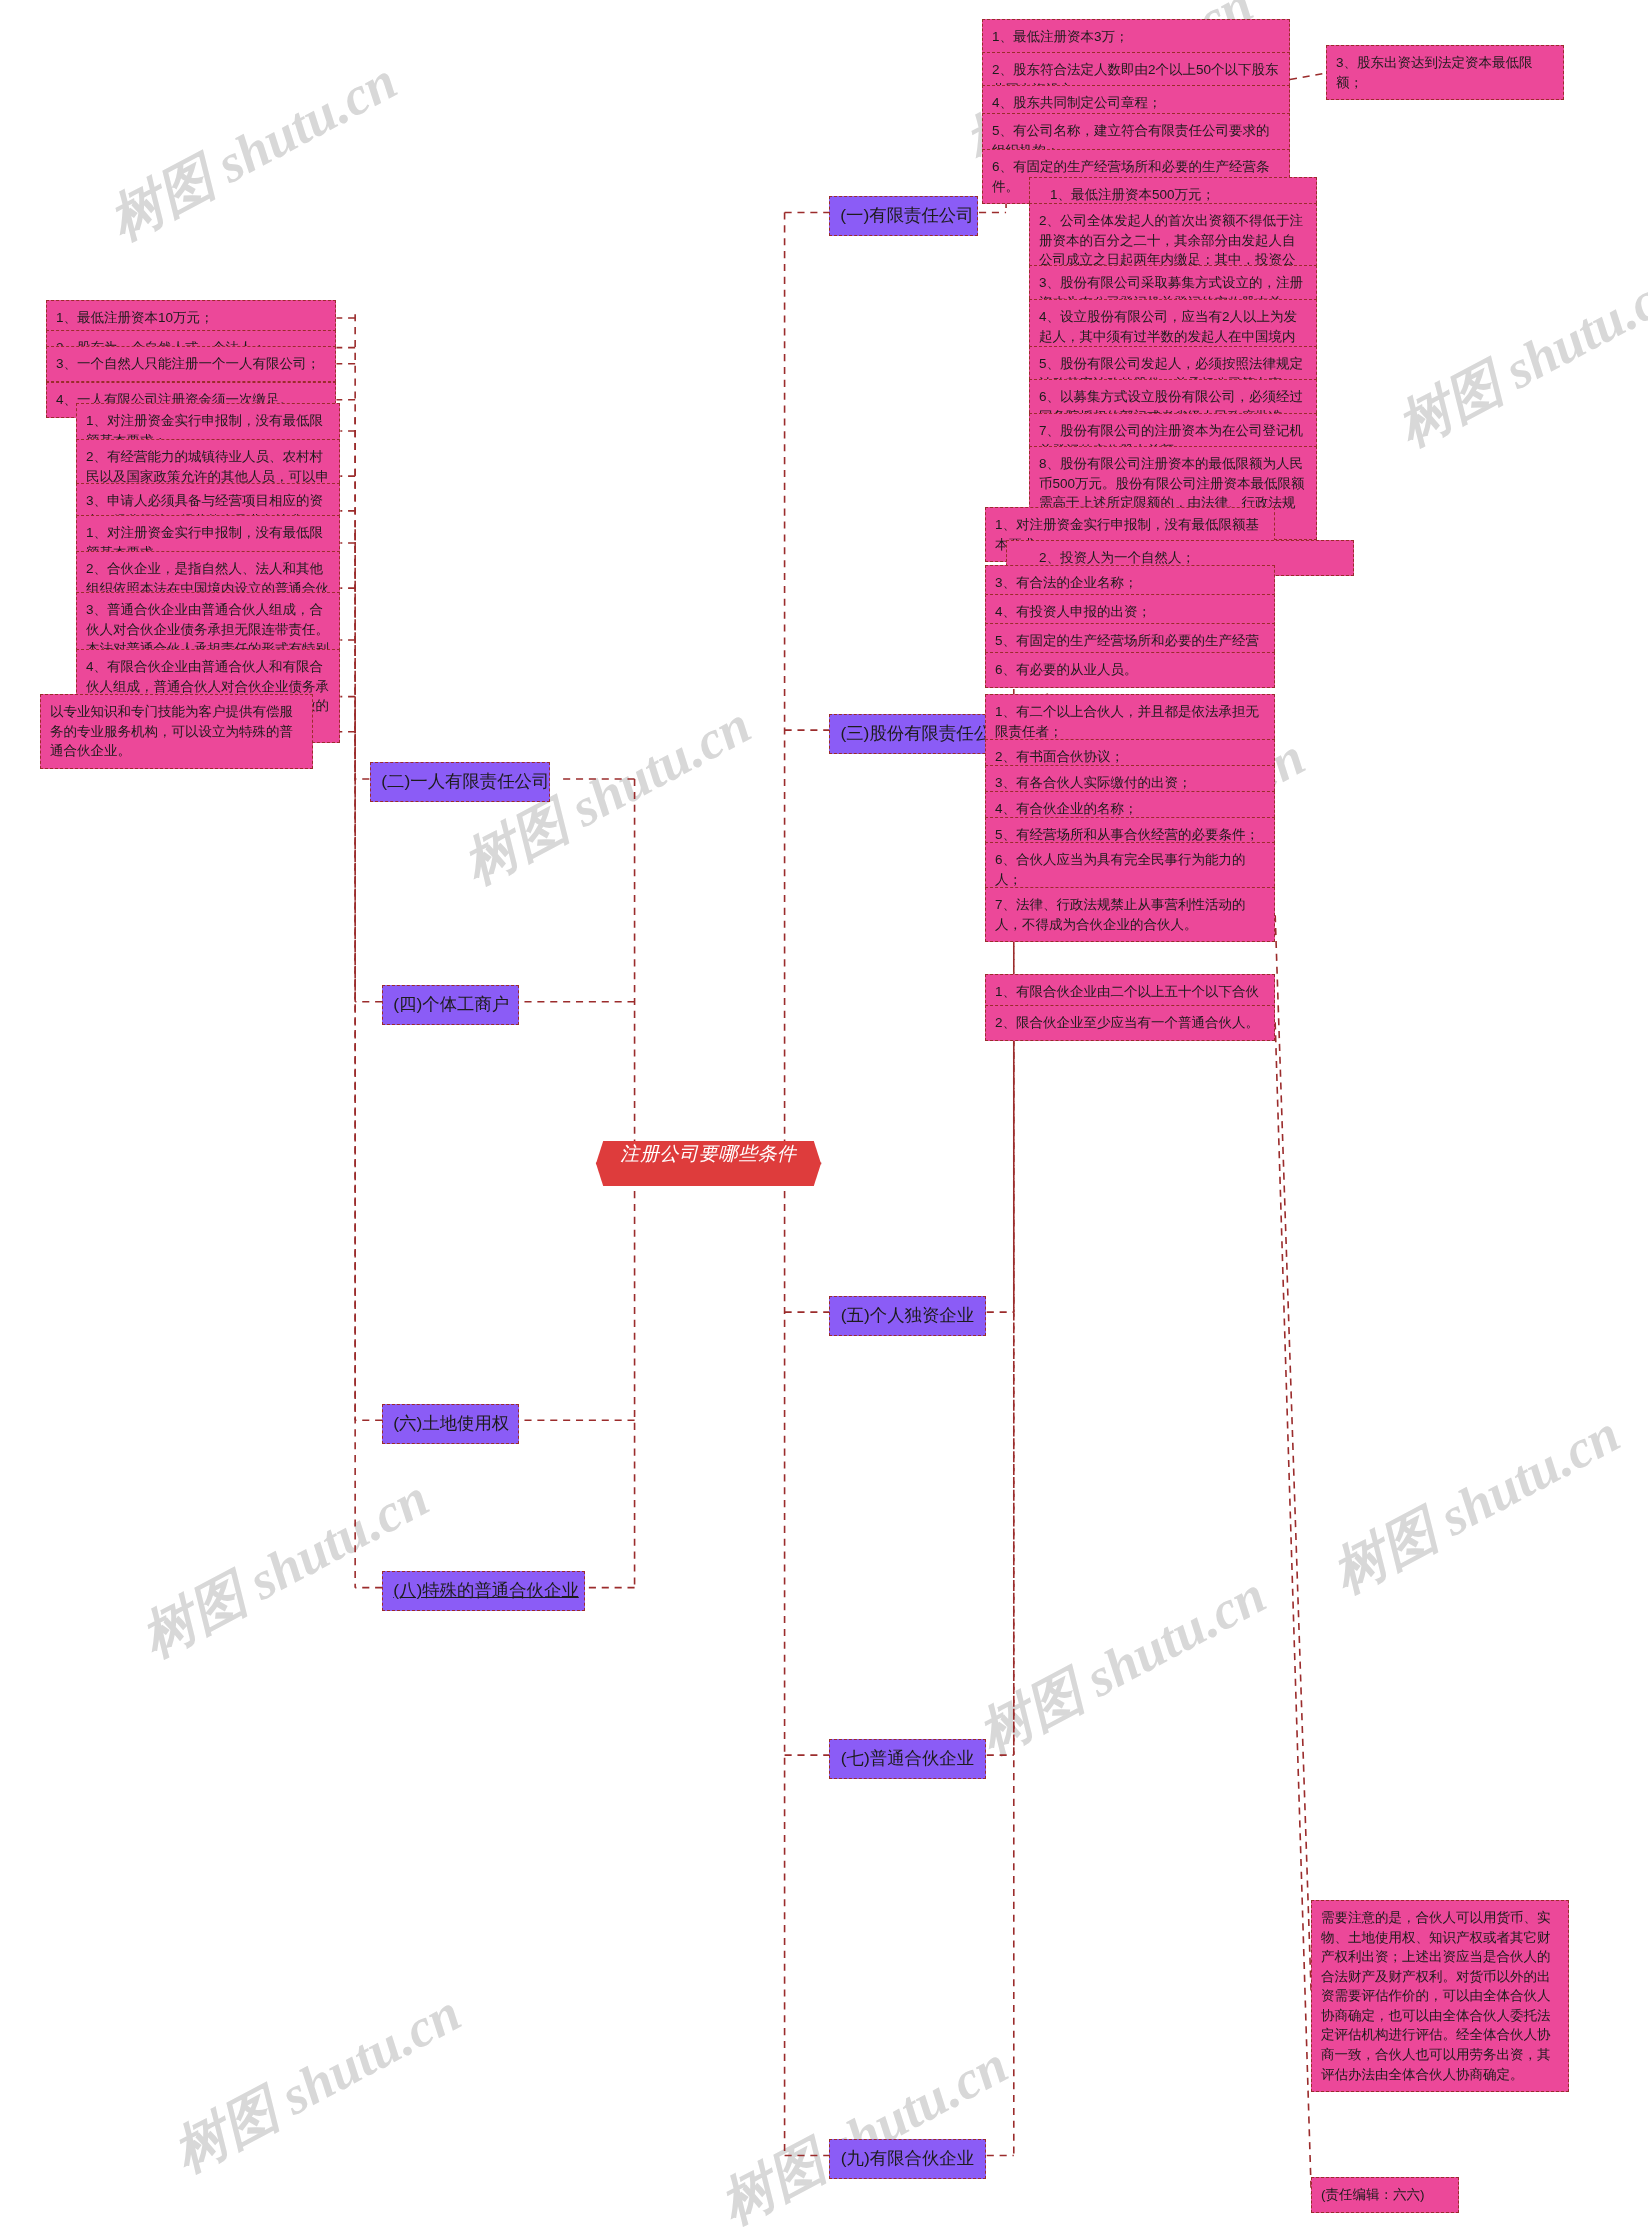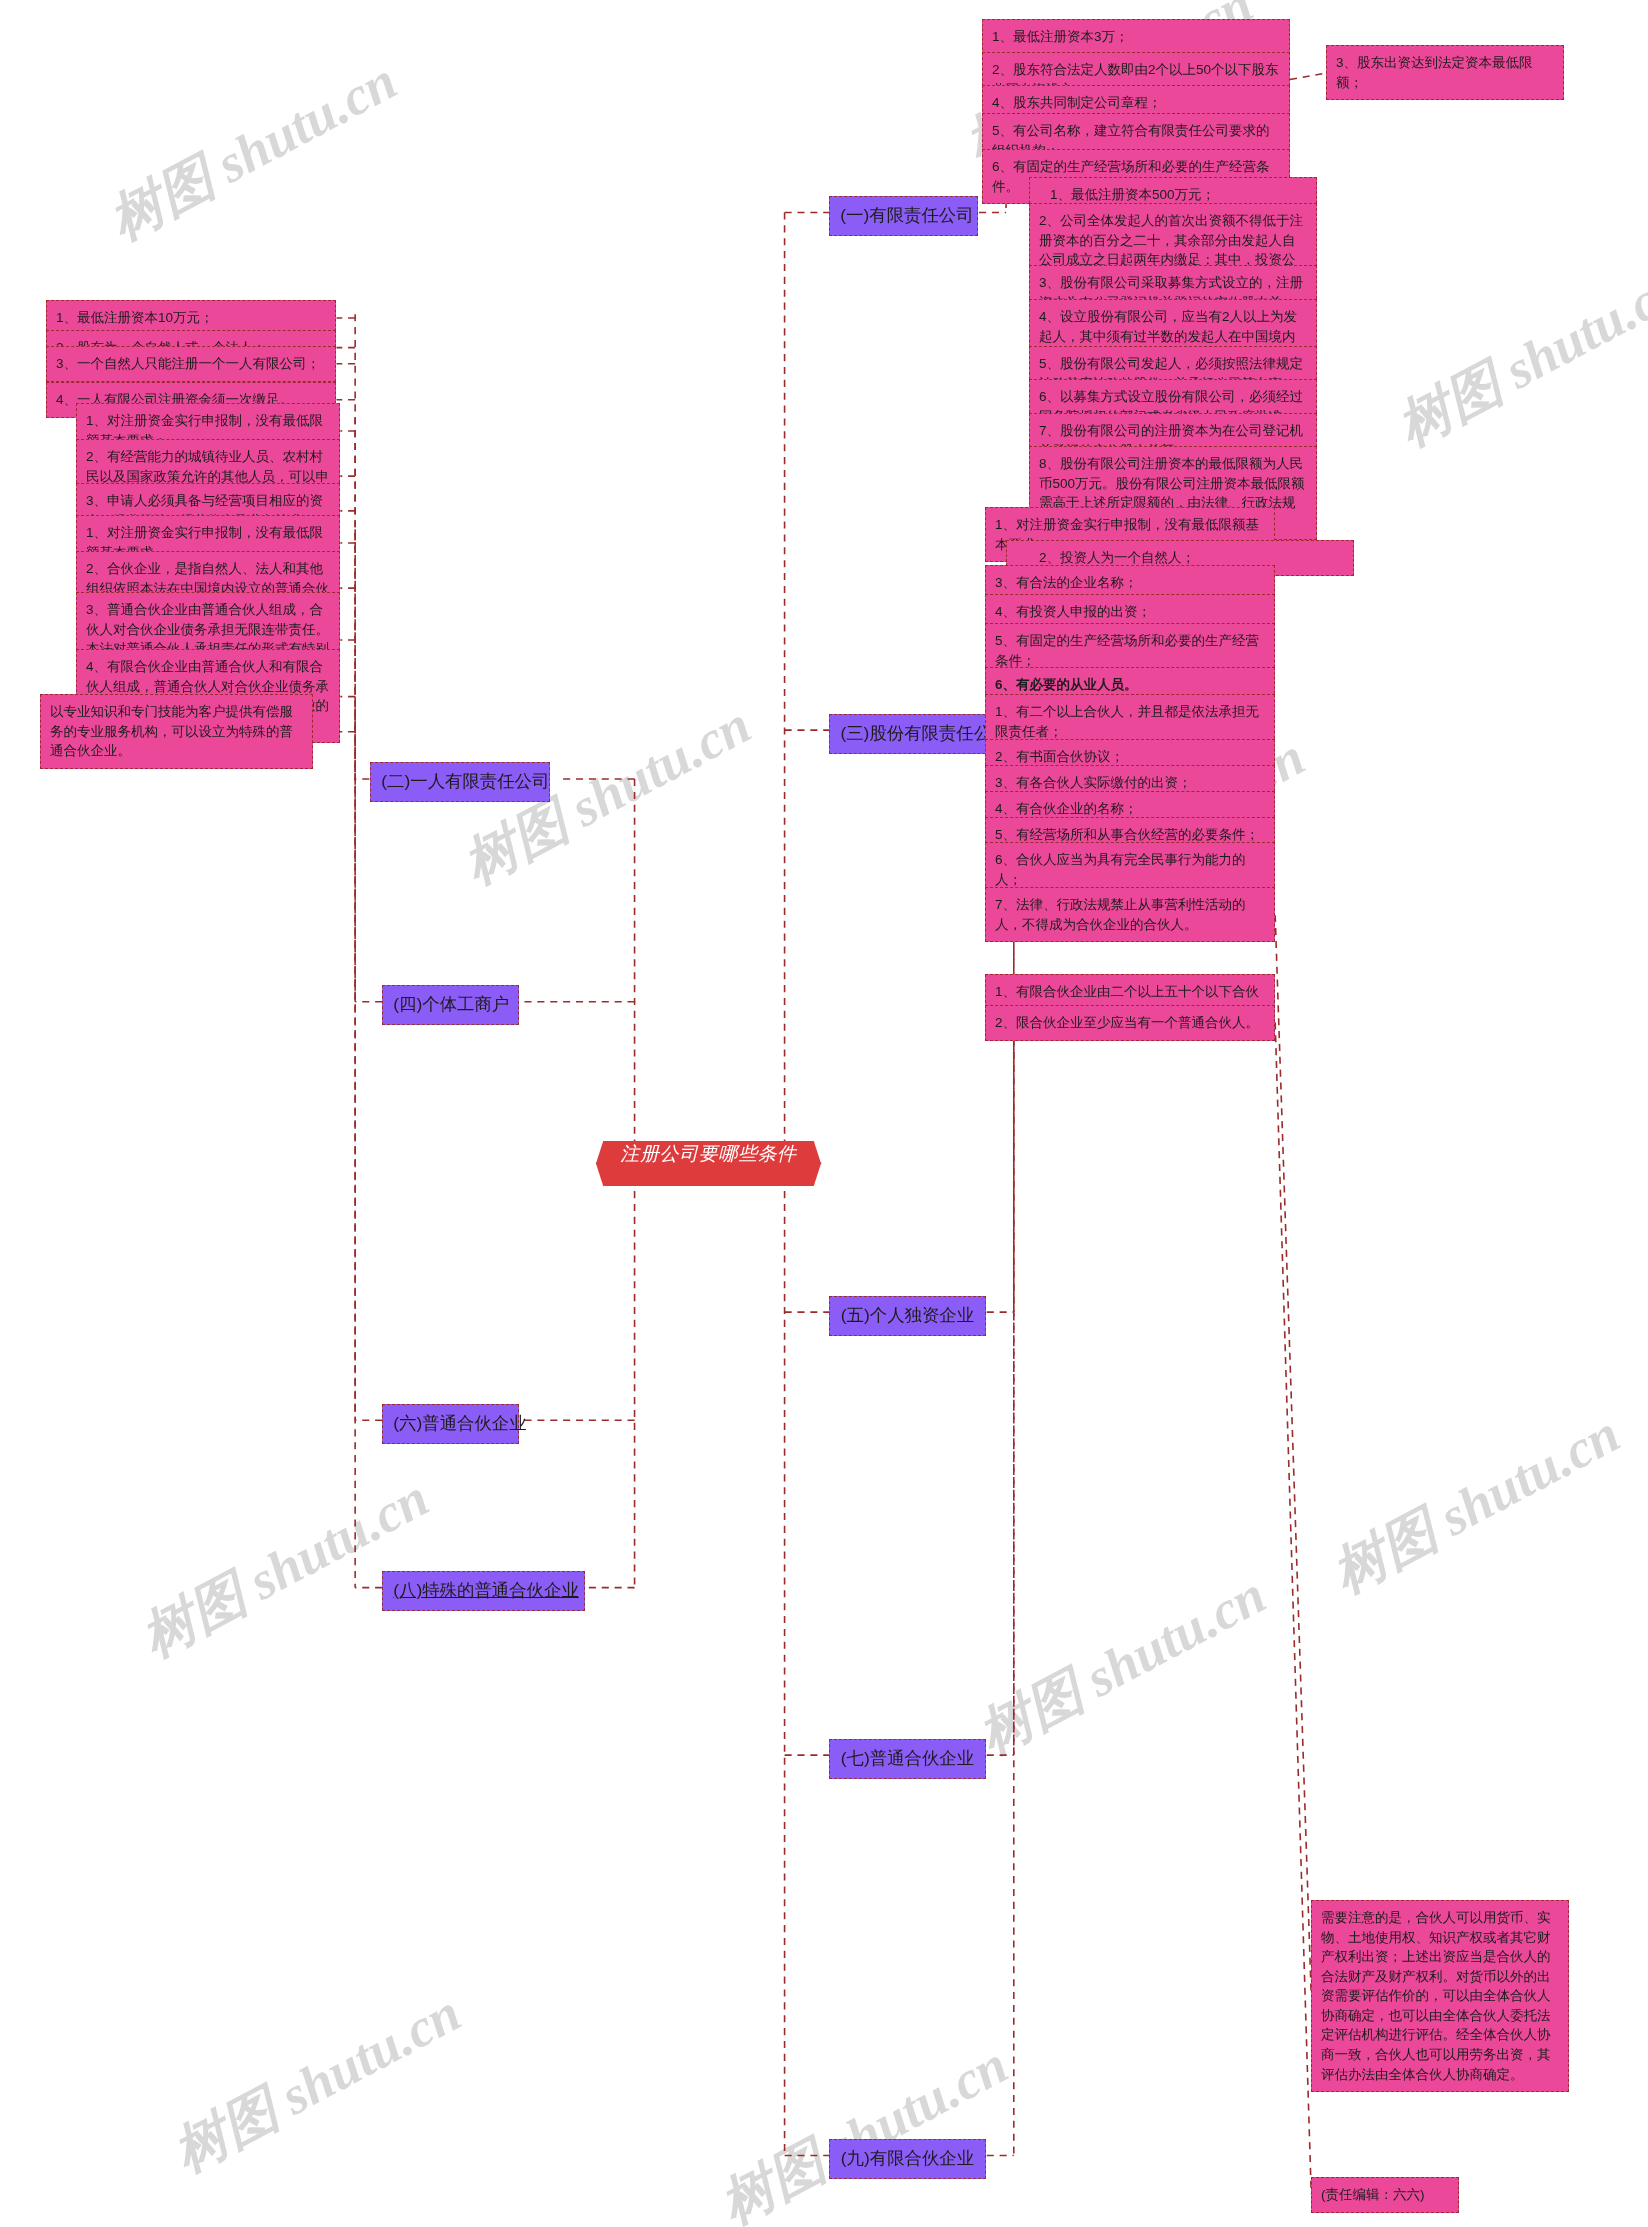--- a/index.html
+++ b/index.html
@@ -170,21 +170,21 @@
     <div class="node leaf" style="left: 1029px; top: 346px; width: 288px;"><span>5、股份有限公司发起人，必须按照法律规定认购其应认购的股份，并承担公司筹办事务；</span></div>
     <div class="node leaf" style="left: 1029px; top: 379px; width: 288px;"><span>6、以募集方式设立股份有限公司，必须经过国务院授权的部门或者省级人民政府批准；</span></div>
     <div class="node leaf" style="left: 1029px; top: 413px; width: 288px;"><span>7、股份有限公司的注册资本为在公司登记机关登记的实收股本总额；</span></div>
     <div class="node leaf" style="left: 1029px; top: 446px; width: 288px;"><span>8、股份有限公司注册资本的最低限额为人民币500万元。股份有限公司注册资本最低限额需高于上述所定限额的，由法律、行政法规另行规定。</span></div>
     <div class="node branch" style="left: 829px; top: 1296px; width: 157px;"><span>(五)个人独资企业</span></div>
     <div class="node leaf" style="left: 985px; top: 507px; width: 290px;"><span>1、对注册资金实行申报制，没有最低限额基本要求；</span></div>
     <div class="node leaf" style="left: 1006px; top: 540px; width: 348px; padding-left: 32px;"><span>2、投资人为一个自然人；</span></div>
     <div class="node leaf" style="left: 985px; top: 565px; width: 290px;"><span>3、有合法的企业名称；</span></div>
     <div class="node leaf" style="left: 985px; top: 594px; width: 290px;"><span>4、有投资人申报的出资；</span></div>
     <div class="node leaf" style="left: 985px; top: 623px; width: 290px;"><span>5、有固定的生产经营场所和必要的生产经营条件；</span></div>
-    <div class="node leaf" style="left: 985px; top: 667px; width: 290px; font-weight: bold;"><span>6、有必要的从业人员。</span></div>
+    <div class="node leaf" style="left: 985px; top: 652px; width: 290px;"><span>6、有必要的从业人员。</span></div>
     <div class="node branch" style="left: 829px; top: 1739px; width: 157px;"><span>(七)普通合伙企业</span></div>
     <div class="node leaf" style="left: 985px; top: 694px; width: 290px;"><span>1、有二个以上合伙人，并且都是依法承担无限责任者；</span></div>
     <div class="node leaf" style="left: 985px; top: 739px; width: 290px;"><span>2、有书面合伙协议；</span></div>
     <div class="node leaf" style="left: 985px; top: 765px; width: 290px;"><span>3、有各合伙人实际缴付的出资；</span></div>
     <div class="node leaf" style="left: 985px; top: 791px; width: 290px;"><span>4、有合伙企业的名称；</span></div>
     <div class="node leaf" style="left: 985px; top: 817px; width: 290px;"><span>5、有经营场所和从事合伙经营的必要条件；</span></div>
     <div class="node leaf" style="left: 985px; top: 842px; width: 290px;"><span>6、合伙人应当为具有完全民事行为能力的人；</span></div>
     <div class="node leaf" style="left: 985px; top: 887px; width: 290px;"><span>7、法律、行政法规禁止从事营利性活动的人，不得成为合伙企业的合伙人。</span></div>
     <div class="node leaf" style="left: 1311px; top: 1900px; width: 258px;"><span>需要注意的是，合伙人可以用货币、实物、土地使用权、知识产权或者其它财产权利出资；上述出资应当是合伙人的合法财产及财产权利。对货币以外的出资需要评估作价的，可以由全体合伙人协商确定，也可以由全体合伙人委托法定评估机构进行评估。经全体合伙人协商一致，合伙人也可以用劳务出资，其评估办法由全体合伙人协商确定。</span></div>
     <div class="node branch" style="left: 829px; top: 2139px; width: 157px;"><span>(九)有限合伙企业</span></div>
@@ -193,21 +193,21 @@
     <div class="node leaf" style="left: 1311px; top: 2177px; width: 148px;"><span>(责任编辑：六六)</span></div>
     <div class="node branch" style="left: 370px; top: 762px; width: 180px;"><span>(二)一人有限责任公司</span></div>
     <div class="node leaf" style="left: 46px; top: 300px; width: 290px;"><span>1、最低注册资本10万元；</span></div>
     <div class="node leaf" style="left: 46px; top: 330px; width: 290px;"><span>2、股东为一个自然人或一个法人；</span></div>
     <div class="node leaf" style="left: 46px; top: 346px; width: 290px;"><span>3、一个自然人只能注册一个一人有限公司；</span></div>
     <div class="node leaf" style="left: 46px; top: 382px; width: 290px;"><span>4、一人有限公司注册资金须一次缴足。</span></div>
     <div class="node branch" style="left: 382px; top: 985px; width: 137px;"><span>(四)个体工商户</span></div>
     <div class="node leaf" style="left: 76px; top: 403px; width: 264px;"><span>1、对注册资金实行申报制，没有最低限额基本要求；</span></div>
     <div class="node leaf" style="left: 76px; top: 439px; width: 264px;"><span>2、有经营能力的城镇待业人员、农村村民以及国家政策允许的其他人员，可以申请从事个体工商业经营；</span></div>
     <div class="node leaf" style="left: 76px; top: 483px; width: 264px;"><span>3、申请人必须具备与经营项目相应的资金、经营场地、经营能力及业务技术。</span></div>
-    <div class="node branch" style="left: 382px; top: 1404px; width: 137px;"><span>(六)普通合伙企业</span></div>
+    <div class="node branch" style="left: 382px; top: 1404px; width: 137px;"><span>(六)土地使用权</span></div>
     <div class="node leaf" style="left: 76px; top: 515px; width: 264px;"><span>1、对注册资金实行申报制，没有最低限额基本要求。</span></div>
     <div class="node leaf" style="left: 76px; top: 551px; width: 264px;"><span>2、合伙企业，是指自然人、法人和其他组织依照本法在中国境内设立的普通合伙企业和有限合伙企业。</span></div>
     <div class="node leaf" style="left: 76px; top: 592px; width: 264px;"><span>3、普通合伙企业由普通合伙人组成，合伙人对合伙企业债务承担无限连带责任。本法对普通合伙人承担责任的形式有特别规定的，从其规定。</span></div>
     <div class="node leaf" style="left: 76px; top: 649px; width: 264px;"><span>4、有限合伙企业由普通合伙人和有限合伙人组成，普通合伙人对合伙企业债务承担无限连带责任，有限合伙人以其认缴的出资额为限对合伙企业债务承担责任。</span></div>
     <div class="node branch" style="left: 382px; top: 1571px; width: 203px; text-decoration: underline;"><span>(八)特殊的普通合伙企业</span></div>
     <div class="node leaf" style="left: 40px; top: 694px; width: 273px;"><span>以专业知识和专门技能为客户提供有偿服务的专业服务机构，可以设立为特殊的普通合伙企业。</span></div>
   </div>
 
 <div class="root" style="left:596px;top:1141px;width:225px;height:45px;">
   <span>注册公司要哪些条件</span>

